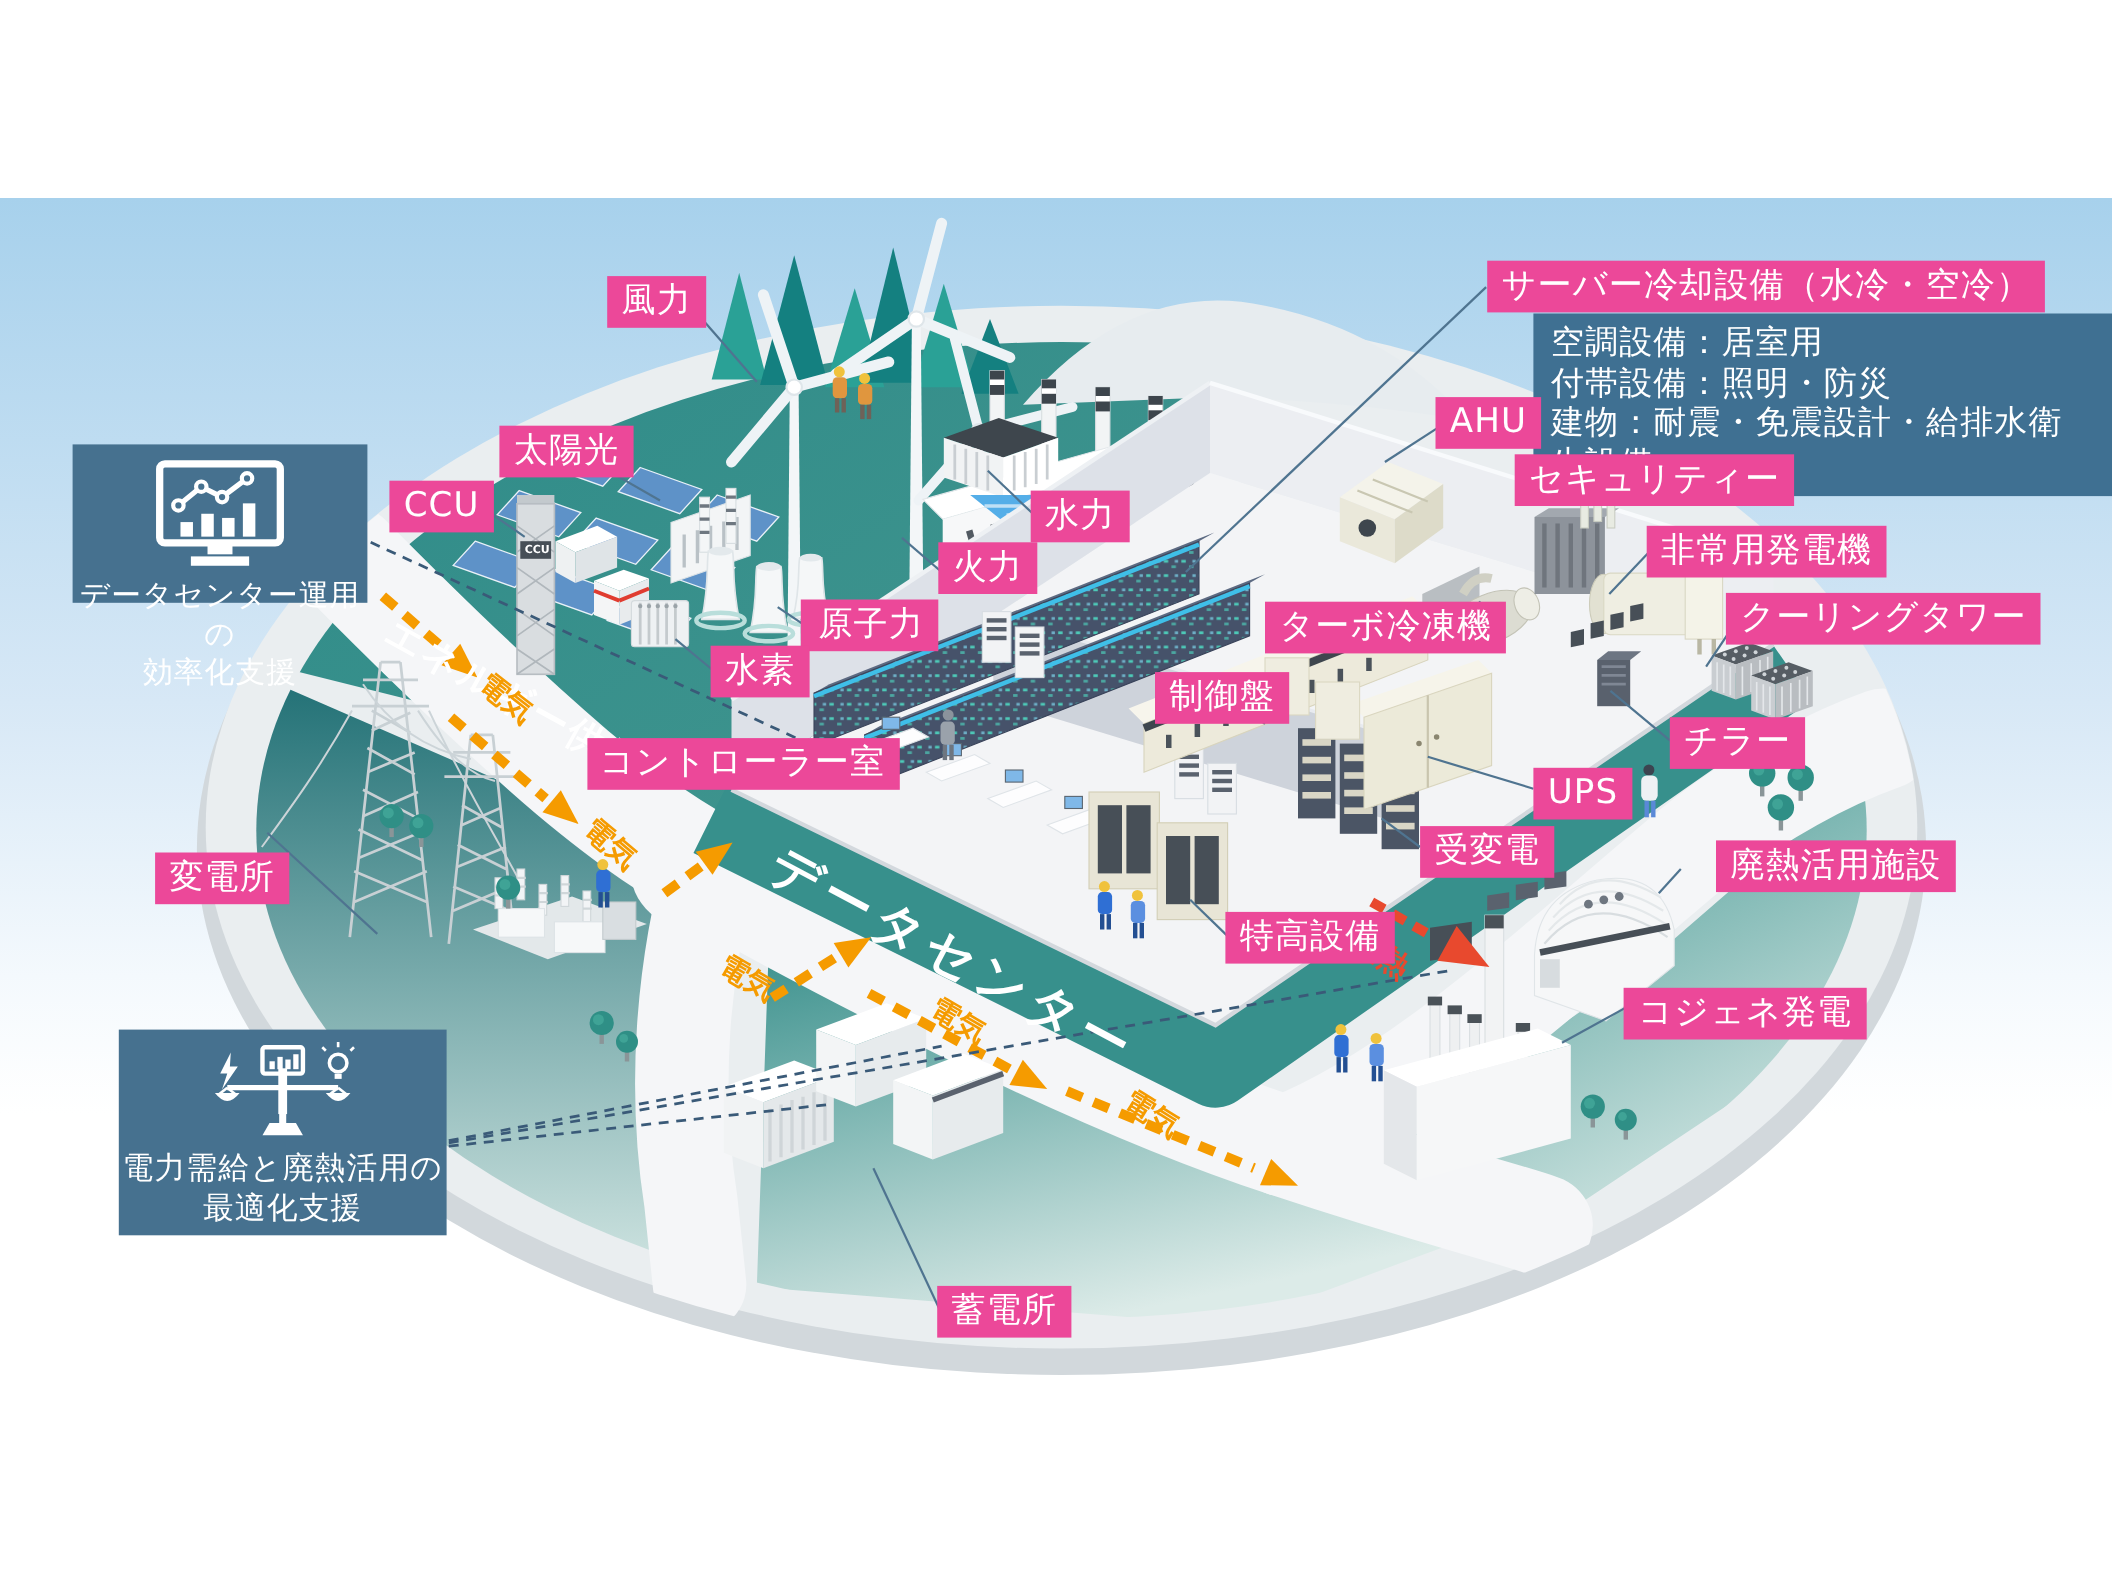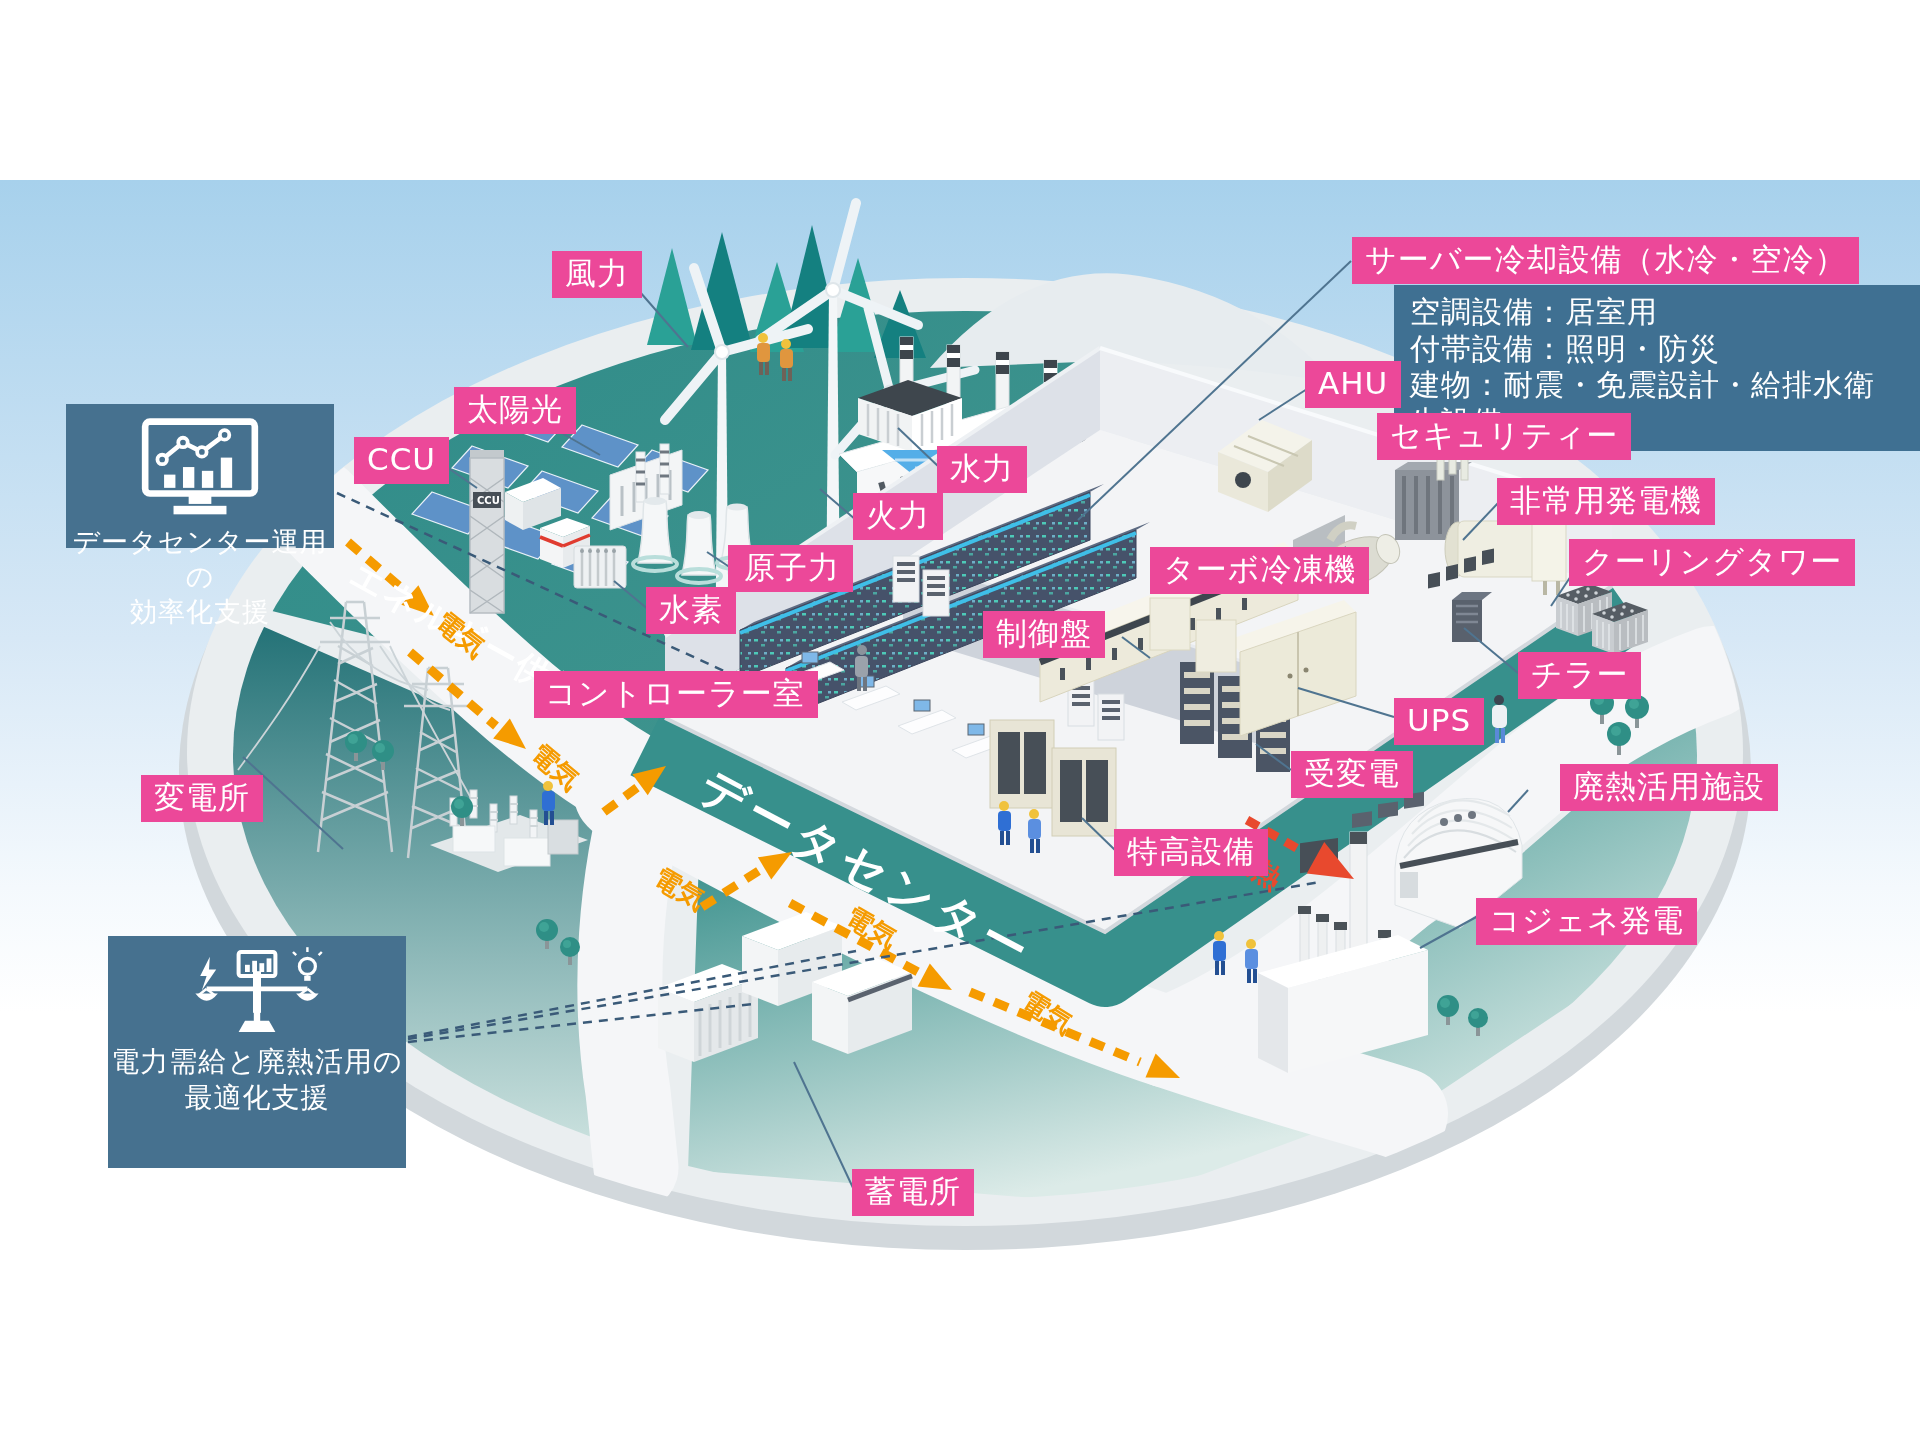--- a/index.html
+++ b/index.html
@@ -681,21 +681,21 @@
 </div>
 <div class="label" style="left:1305px;top:361px;">AHU</div>
 <div class="label" style="left:1377px;top:413px;">セキュリティー</div>
 <div class="label" style="left:1497px;top:478px;">非常用発電機</div>
 <div class="label" style="left:1569px;top:539px;">クーリングタワー</div>
 <div class="label" style="left:1150px;top:547px;">ターボ冷凍機</div>
 <div class="label" style="left:1518px;top:652px;">チラー</div>
 <div class="label" style="left:1394px;top:698px;">UPS</div>
 <div class="label" style="left:1291px;top:751px;text-align:center;">受変電</div>
 <div class="label" style="left:1114px;top:829px;">特高設備</div>
-<div class="label" style="left:983px;top:611px;">制御盤</div>
+<div class="label" style="left:1050px;top:611px;">制御盤</div>
 <div class="label" style="left:1560px;top:764px;">廃熱活用施設</div>
 <div class="label" style="left:1476px;top:898px;">コジェネ発電</div>
 
 <div class="bigbox" style="left:66px;top:404px;width:268px;height:144px;">
   <svg width="140" height="104" viewBox="0 0 140 110" style="margin-top:12px;">
     <rect x="12" y="6" width="116" height="76" rx="5" fill="none" stroke="#fff" stroke-width="7"></rect>
     <rect x="58" y="84" width="24" height="9" fill="#fff"></rect>
         <rect x="42" y="95" width="56" height="9" fill="#fff"></rect>
     <g fill="#fff">
           <rect x="32" y="62" width="12" height="14"></rect>
@@ -708,21 +708,21 @@
           <circle cx="30" cy="46" r="5"></circle>
           <circle cx="52" cy="28" r="5"></circle>
           <circle cx="72" cy="38" r="5"></circle>
           <circle cx="96" cy="20" r="5"></circle>
         </g>
   </svg>
   <div class="cap">データセンター運用の</div>
   <div class="cap">効率化支援</div>
 </div>
 
-<div class="bigbox" style="left:108px;top:936px;width:298px;height:232px;">
+<div class="bigbox" style="left:108px;top:936px;width:298px;height:187px;">
   <svg width="170" height="96" viewBox="0 0 170 120" style="margin-top:8px;">
     <line x1="22" y1="56" x2="148" y2="56" stroke="#fff" stroke-width="6"></line>
     <rect x="80" y="34" width="10" height="52" fill="#fff"></rect>
     <rect x="62" y="10" width="46" height="30" rx="3" fill="none" stroke="#fff" stroke-width="5"></rect>
     <g fill="#fff">
           <rect x="70" y="26" width="6" height="9"></rect>
           <rect x="79" y="21" width="6" height="14"></rect>
           <rect x="88" y="24" width="6" height="11"></rect>
           <rect x="97" y="18" width="6" height="17"></rect>
         </g>

